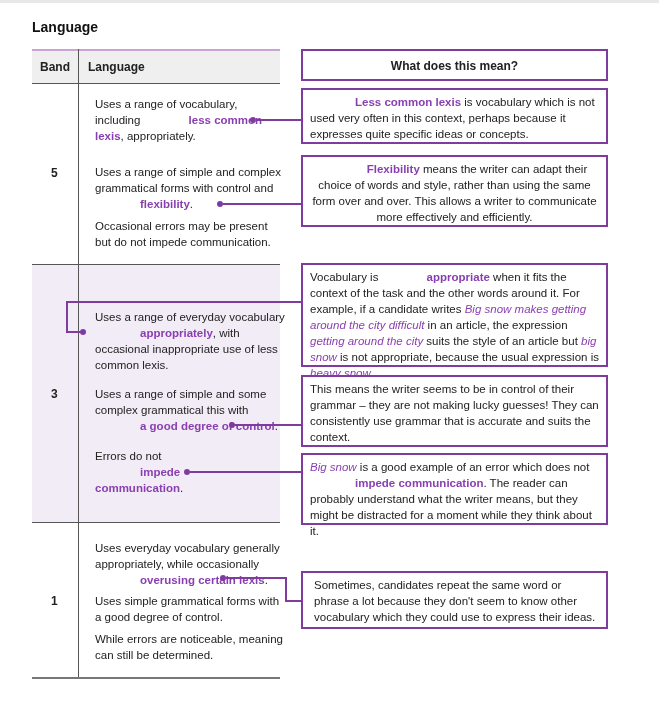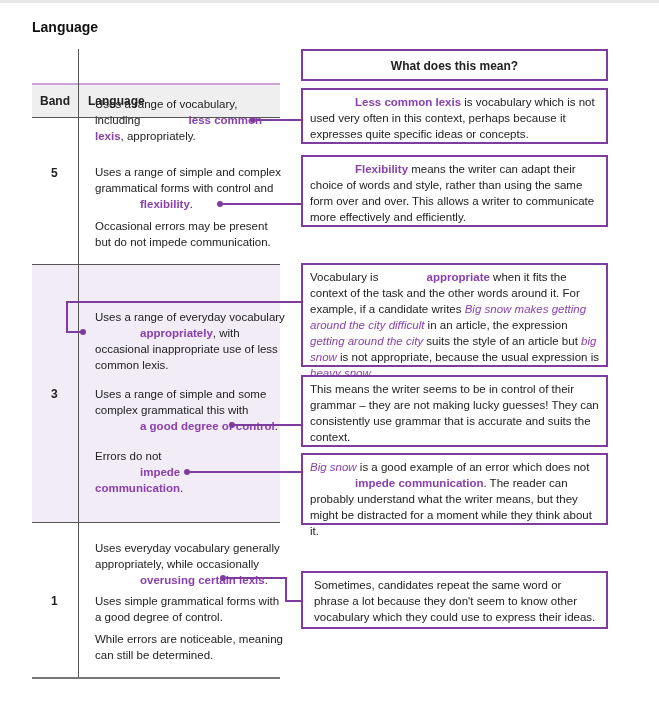--- a/index.html
+++ b/index.html
@@ -8,21 +8,21 @@
     font-family: "Liberation Sans", sans-serif; color: #222;
   }
   .topbar { position: absolute; left: 0; top: 0; width: 659px; height: 3px; background: #e8e8e8; }
   .section-title {
     position: absolute; left: 32px; top: 19px;
     font-size: 14px; font-weight: bold; color: #111;
   }
   
   .tbl-head {
     position: absolute; left: 32px; top: 49px; width: 248px; height: 32px;
-    background: #efefef; border-top: 2px solid #c9a3d6; border-bottom: 1px solid #555; margin-top: 34px;
+    background: #efefef; border-top: 2px solid #c9a3d6; border-bottom: 1px solid #555;
   }
   .head-band { position: absolute; left: 8px; top: 9px; font-size: 12px; font-weight: bold; }
   .head-lang { position: absolute; left: 56px; top: 9px; font-size: 12px; font-weight: bold; }
   .vline { position: absolute; left: 78px; top: 49px; width: 1px; height: 628px; background: #555; }
   .row-sep { position: absolute; left: 32px; width: 248px; height: 1px; background: #555; }
   .band3-bg { position: absolute; left: 32px; top: 264px; width: 248px; height: 258px; background: #f2ecf6; }
   .band-num { position: absolute; left: 51px; font-size: 12px; font-weight: bold; }
   .desc { position: absolute; left: 95px; width: 190px; font-size: 11.5px; line-height: 16px; color: #222; }
   .hl { color: #8a3fb0; font-weight: bold; padding-left: 45px; }
   .it { color: #8a3fb0; font-style: italic; }
@@ -64,21 +64,21 @@
 
 <div class="band-num" style="top:594px">1</div>
 <div class="desc" style="top:540px"><span>Uses everyday vocabulary generally appropriately, while occasionally </span><span class="hl">overusing certain lexis</span><span>.</span></div>
 <div class="desc" style="top:593px">Uses simple grammatical forms with a good degree of control.</div>
 <div class="desc" style="top:631px">While errors are noticeable, meaning can still be determined.</div>
 
 <div class="box box-head" style="top:49px; height:32px;">What does this mean?</div>
 
 <div class="box" style="top:88px; height:56px;"><span class="hl">Less common lexis</span><span> is vocabulary which is not used very often in this context, perhaps because it expresses quite specific ideas or concepts.</span></div>
 
-<div class="box" style="top:155px; height:72px;"><span class="hl">Flexibility</span><span> means the writer can adapt their choice of words and style, rather than using the same form over and over. This allows a writer to communicate more effectively and efficiently.</span></div>
+<div class="box" style="top:155px; height:72px;text-align:center;"><span class="hl">Flexibility</span><span> means the writer can adapt their choice of words and style, rather than using the same form over and over. This allows a writer to communicate more effectively and efficiently.</span></div>
 
 <div class="box" style="top:263px; height:104px;"><span>Vocabulary is </span><span class="hl">appropriate</span><span> when it fits the context of the task and the other words around it. For example, if a candidate writes </span><span class="it">Big snow makes getting around the city difficult</span><span> in an article, the expression </span><span class="it">getting around the city</span><span> suits the style of an article but </span><span class="it">big snow</span><span> is not appropriate, because the usual expression is </span><span class="it">heavy snow</span><span>.</span></div>
 
 <div class="box" style="top:375px; height:72px;">This means the writer seems to be in control of their grammar – they are not making lucky guesses! They can consistently use grammar that is accurate and suits the context.</div>
 
 <div class="box" style="top:453px; height:72px;"><span class="it">Big snow</span><span> is a good example of an error which does not </span><span class="hl">impede communication</span><span>. The reader can probably understand what the writer means, but they might be distracted for a moment while they think about it.</span></div>
 
 <div class="box" style="top:571px; height:58px;padding-left:11px;">Sometimes, candidates repeat the same word or phrase a lot because they don't seem to know other vocabulary which they could use to express their ideas.</div>
 
 <div class="dot" style="left:250px; top:117px"></div>

